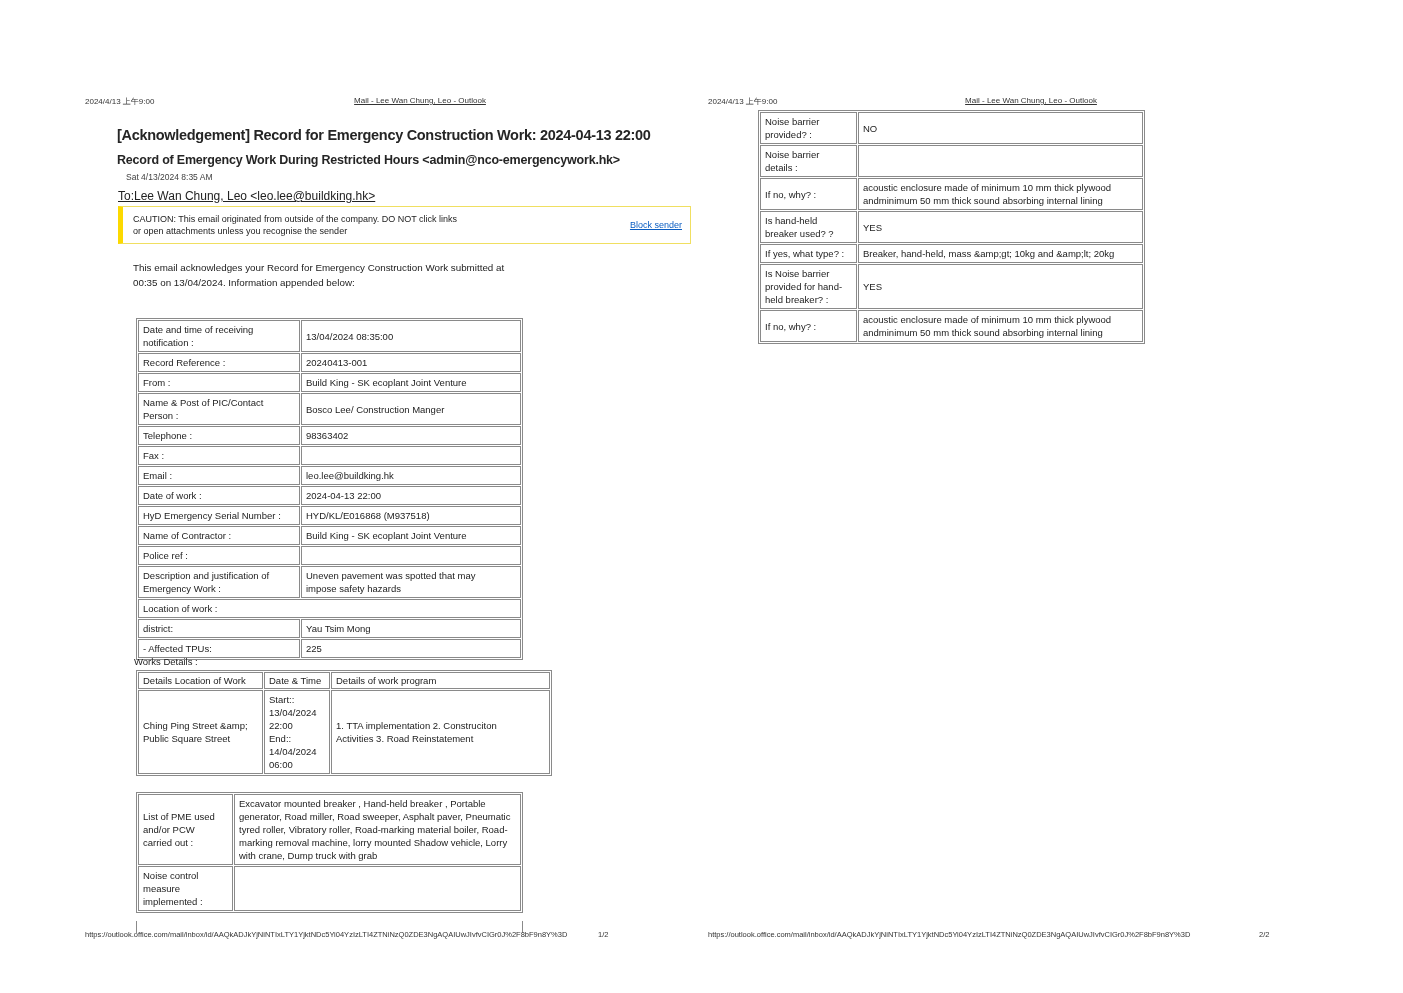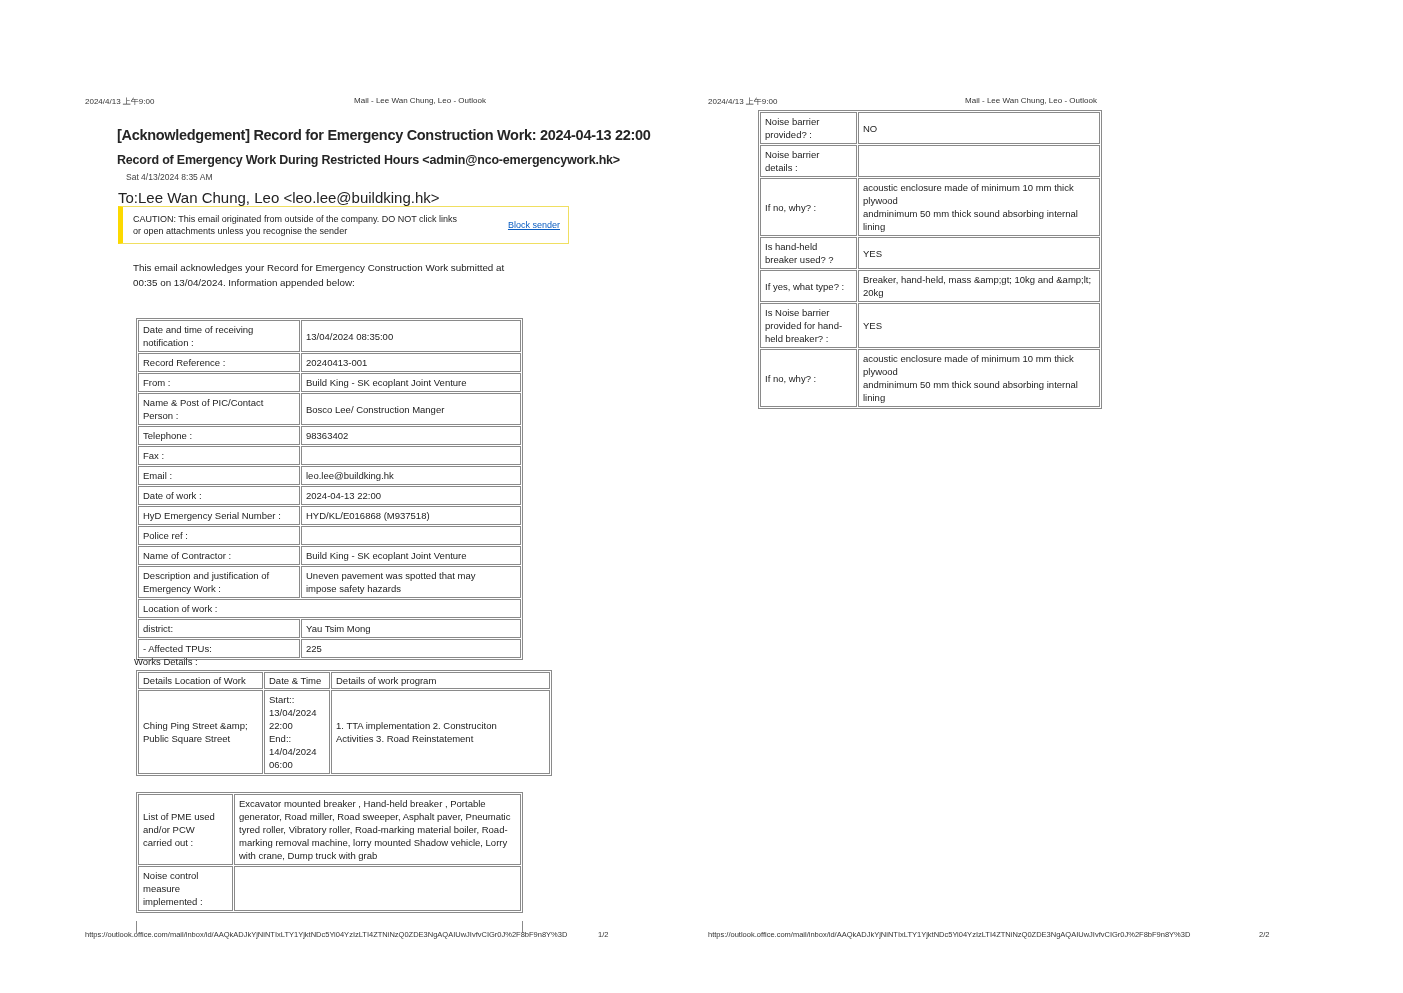--- a/index.html
+++ b/index.html
@@ -3,29 +3,29 @@
 <meta charset="utf-8">
 <style>
   html,body{margin:0;padding:0;}
   body{
     width:1403px;height:993px;background:#ffffff;position:relative;overflow:hidden;
     font-family:"Liberation Sans","DejaVu Sans",sans-serif;color:#1f1f1f;
     -webkit-font-smoothing:antialiased;
   }
   .abs{position:absolute;}
   .pg-header{font-size:8px;color:#333;}
-  .pg-header-title{transform:translateX(-50%);}
+  .pg-header-title{transform:translateX(-50%);text-decoration:underline;}
   .pg-footer-url{font-size:7.5px;color:#333;white-space:nowrap;}
   .pg-footer-num{font-size:7.5px;color:#333;}
   .subject{font-size:14.5px;font-weight:600;letter-spacing:-0.3px;color:#252525;white-space:nowrap;}
   .from-line{font-size:12.5px;font-weight:600;letter-spacing:-0.2px;color:#252525;white-space:nowrap;}
   .sent-line{font-size:8.5px;color:#3f3f3f;margin-left:8px;}
-  .to-line{font-size:15px;color:#222;}
+  .to-line{font-size:12px;color:#222;text-decoration:underline;}
   .caution-box{
-    width:451px;box-sizing:border-box;
+    width:573px;box-sizing:border-box;
     border:1px solid #f0df61;border-left:5px solid #fcd900;
     background:#ffffff;display:flex;align-items:center;
     padding:6px 8px 6px 10px;min-height:37px;
   }
   .caution-text{font-size:9px;line-height:12px;white-space:pre-line;flex:1;color:#222;}
   .caution-action{font-size:9px;color:#0a5dc2;text-decoration:underline;margin-left:12px;white-space:nowrap;cursor:pointer;text-align:center;}
   .intro{font-size:9.8px;line-height:15px;white-space:pre-line;color:#222;}
   .works-label{font-size:9.5px;color:#222;}
 
   table.doc{
@@ -36,21 +36,21 @@
   table.doc td,table.doc th{
     border:1px solid #8a8a8a;
     font-size:9.5px;line-height:13px;font-weight:normal;text-align:left;
     padding:2px 4px;vertical-align:middle;
     white-space:pre-line;overflow:hidden;color:#222;
   }
   table.doc th{padding:1px 4px;}
   #record-table{width:387px;}
   #works-table{width:416px;}
   #pme-table{width:387px;}
-  #noise-table{width:344px;}
+  #noise-table{width:387px;}
   .cut-fragment{
     width:387px;height:12px;box-sizing:border-box;
     border-left:1px solid #8a8a8a;border-right:1px solid #8a8a8a;
   }
 </style>
 </head>
 <body>
 
 <div class="abs" style="left:0;top:0;width:700px;height:993px;">
 
@@ -109,26 +109,26 @@
         </tr>
     <tr>
           <td>Date of work :</td>
           <td>2024-04-13 22:00</td>
         </tr>
     <tr>
           <td>HyD Emergency Serial Number :</td>
           <td>HYD/KL/E016868 (M937518)</td>
         </tr>
     <tr>
-          <td>Police ref :</td>
-          <td></td>
-        </tr>
-    <tr>
           <td>Name of Contractor :</td>
           <td>Build King - SK ecoplant Joint Venture</td>
+        </tr>
+    <tr>
+          <td>Police ref :</td>
+          <td></td>
         </tr>
     <tr>
           <td>Description and justification of
 Emergency Work :</td>
           <td>Uneven pavement was spotted that may
 impose safety hazards</td>
         </tr>
     <tr>
           <td colspan="2">Location of work :</td>
         </tr>

